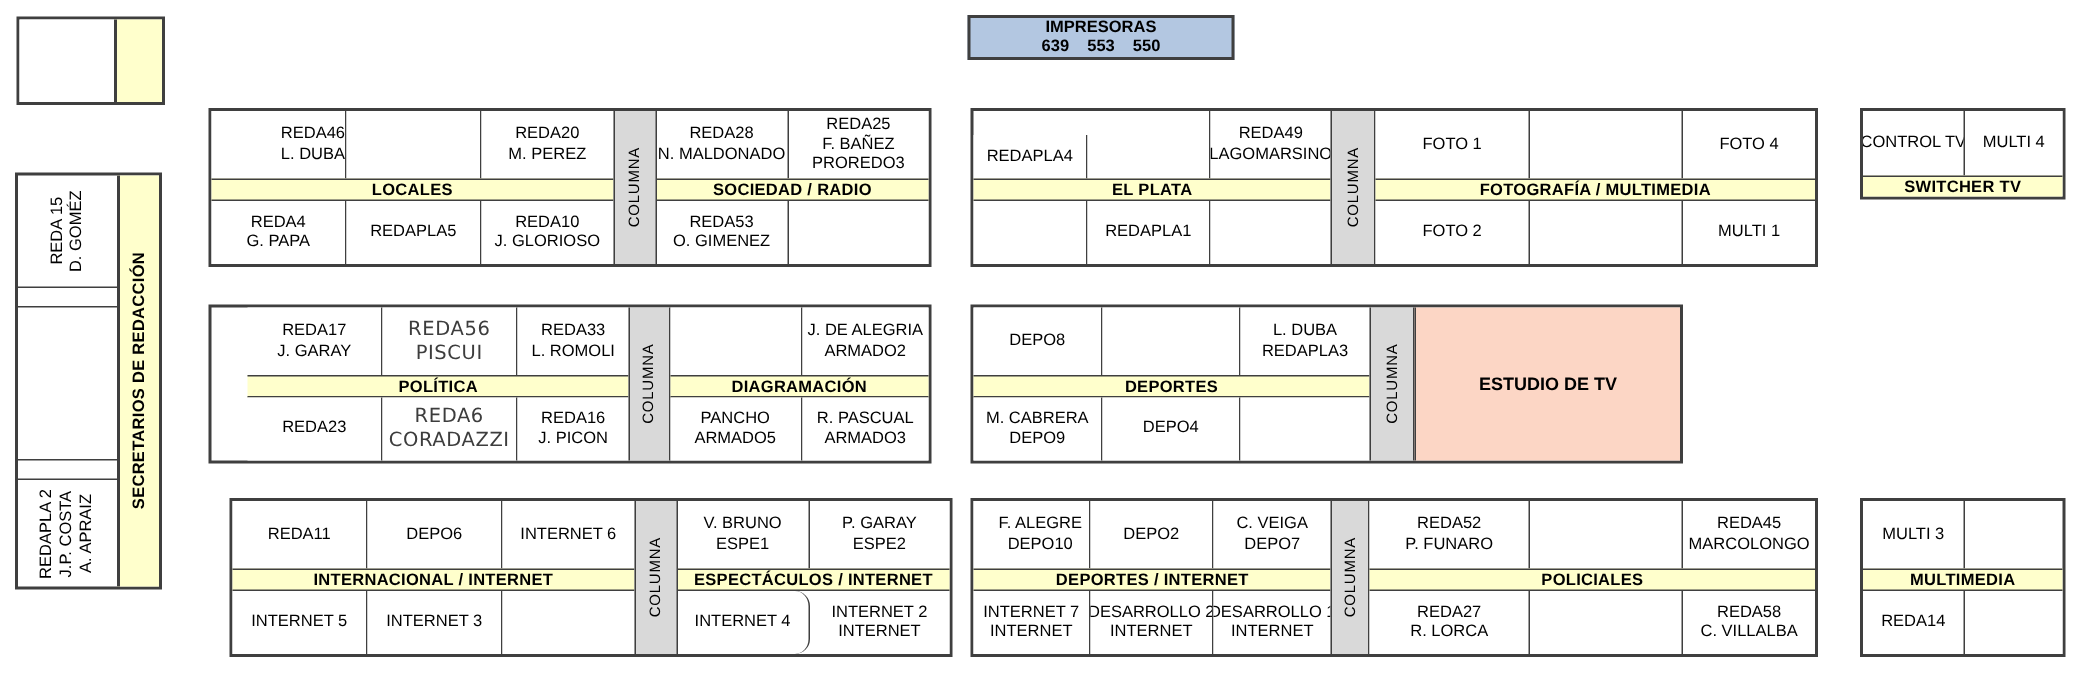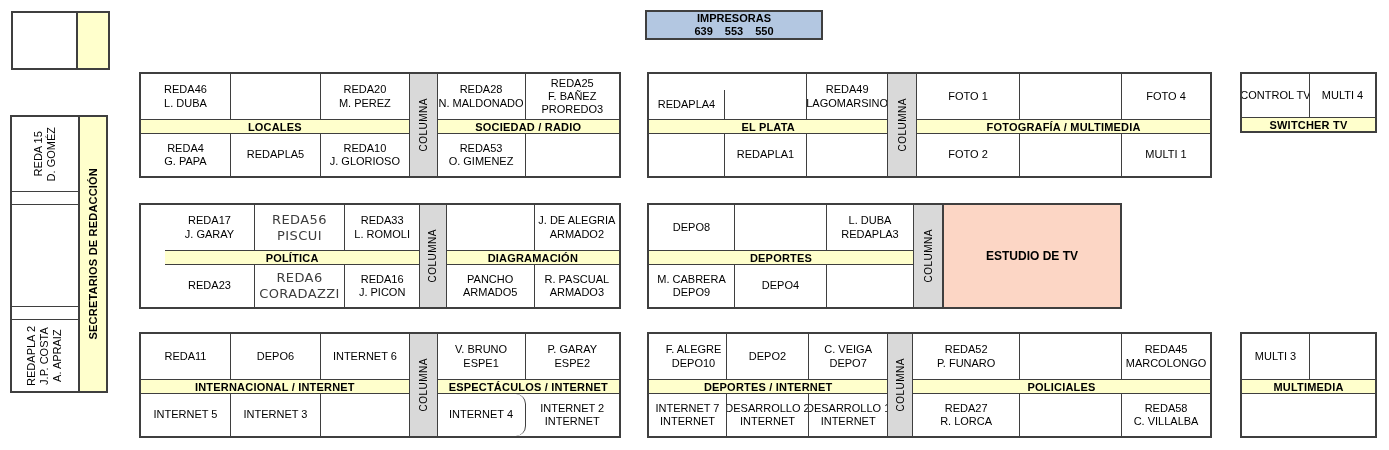--- a/index.html
+++ b/index.html
@@ -78,21 +78,21 @@
         </div>
       </div>
     <div class="sidebar-band">
       <span class="vtext">SECRETARIOS DE REDACCIÓN</span>
     </div>
   </div>
 
   <div id="blocks-root">
       <div class="abs block" style="left: 139px; top: 72px; width: 482px; height: 106px;">
         <div class="section" style="width: 270px; grid-template-columns: 90px 90px 1fr; grid-template-rows: 45px 15px 1fr;">
-          <div class="cell" style="grid-row: 1;">
+          <div class="cell" style="grid-row: 1; align-items: flex-end;">
             <div class="line">REDA46</div>
             <div class="line">L. DUBA</div>
           </div>
           <div class="cell" style="grid-row: 1;"></div>
           <div class="cell lastcol" style="grid-row: 1;">
             <div class="line">REDA20</div>
             <div class="line">M. PEREZ</div>
           </div>
           <div class="band">
             <span>LOCALES</span>
@@ -260,21 +260,21 @@
           </div>
           <div class="cell lastcol" style="grid-row: 3;"></div>
         </div>
         <div class="columna" style="width: 30px;">
           <span class="vtext">COLUMNA</span>
         </div>
         <div class="estudio" style="flex: 1 1 auto;">
           <span>ESTUDIO DE TV</span>
         </div>
       </div>
-      <div class="abs block" style="left: 139px; top: 332px; width: 482px; height: 106px;">
+      <div class="abs block" style="left: 153px; top: 332px; width: 482px; height: 106px;">
         <div class="section" style="width: 270px; grid-template-columns: 90px 90px 1fr; grid-template-rows: 45px 15px 1fr;">
           <div class="cell" style="grid-row: 1;">
             <div class="line">REDA11</div>
           </div>
           <div class="cell" style="grid-row: 1;">
             <div class="line">DEPO6</div>
           </div>
           <div class="cell lastcol" style="grid-row: 1;">
             <div class="line">INTERNET 6</div>
           </div>
@@ -370,18 +370,21 @@
         </div>
       </div>
       <div class="abs block" style="left: 1240px; top: 332px; width: 137px; height: 106px;">
         <div class="section" style="width: 137px; flex: 1 1 auto; grid-template-columns: 68px 1fr; grid-template-rows: 45px 15px 1fr;">
           <div class="cell" style="grid-row: 1; align-items: center;">
             <div class="line">MULTI 3</div>
           </div>
           <div class="band">
             <span>MULTIMEDIA</span>
           </div>
+          <div class="cell" style="grid-row: 3;">
+            <div class="line">REDA14</div>
+          </div>
           <div class="cell lastcol" style="grid-row: 3;"></div>
         </div>
       </div>
     </div>
 
 </div>
 
 </body></html>

